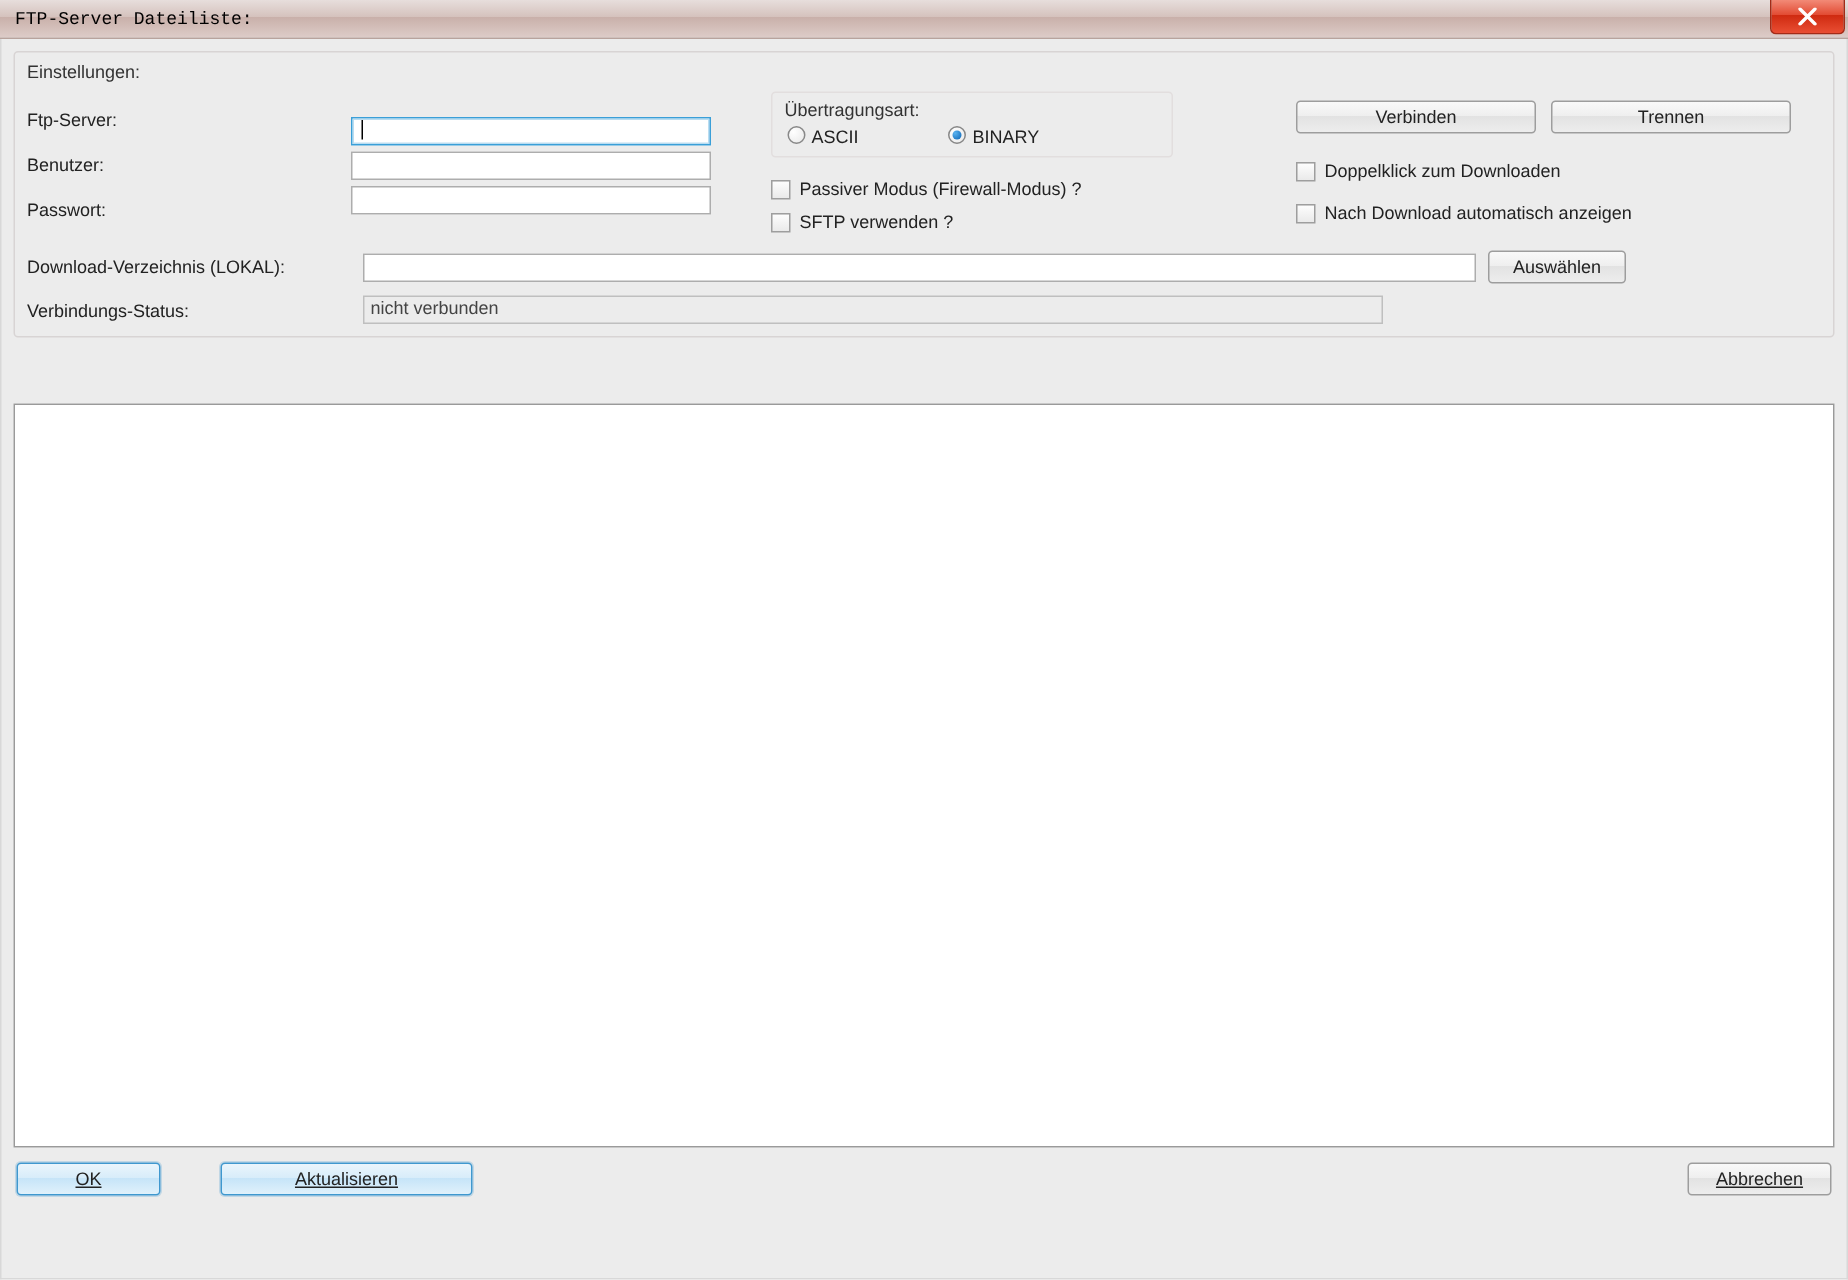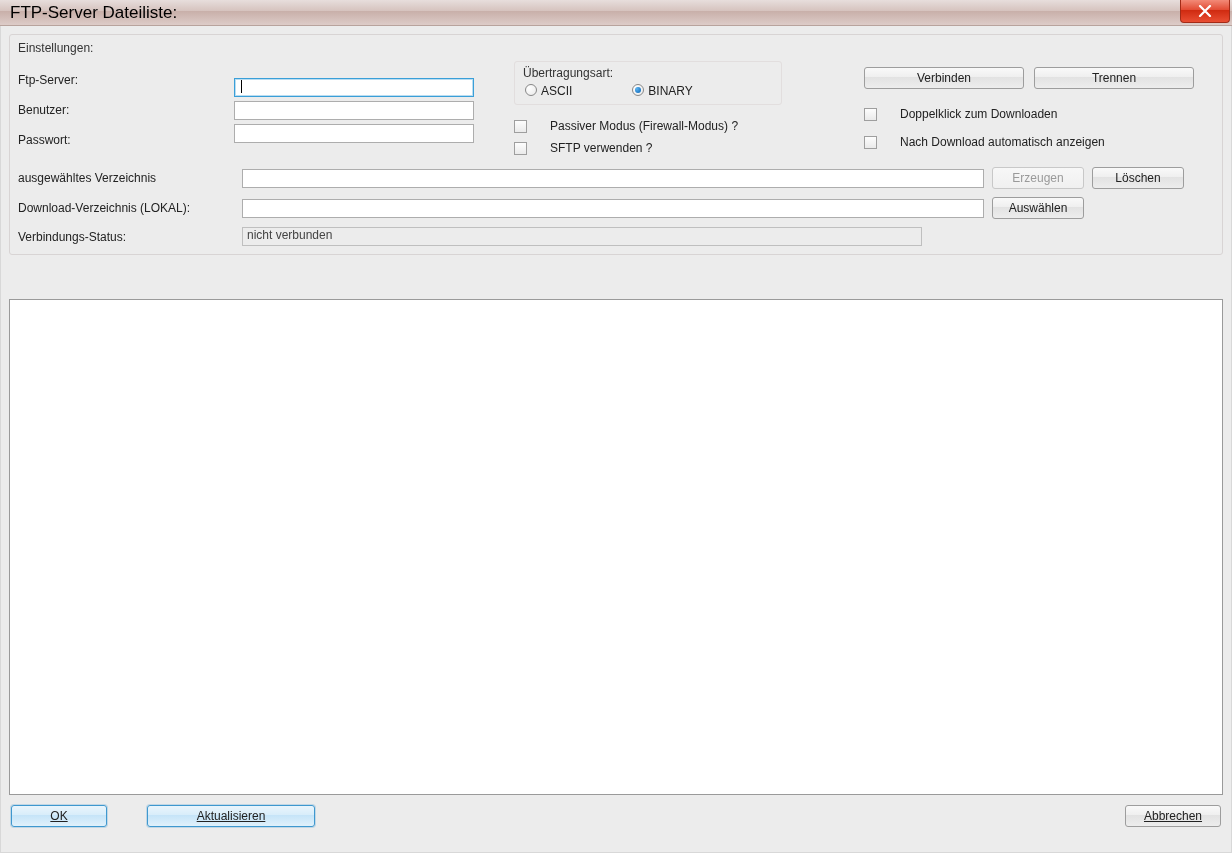--- a/index.html
+++ b/index.html
@@ -19,22 +19,23 @@
     position: relative;
     height: 26px;
     background: linear-gradient(to bottom, #e7dedc 0%, #d5c2bd 45%, #c9b0aa 46%, #ddccc8 100%);
     border-bottom: 1px solid #b8a39d;
     display: flex;
     align-items: center;
     padding-left: 10px;
     box-sizing: border-box;
   }
   .titlebar .title {
-    font-size: 17px;
+    font-size: 12px;
     color: #000;
+    font-family: Liberation Mono, monospace;
   }
   .close-btn {
     position: absolute;
     right: 2px;
     top: 0;
     height: 22px;
     width: 48px;
     border-bottom-left-radius: 4px;
     border-bottom-right-radius: 4px;
     background: linear-gradient(to bottom, #f28a77 0%, #e24b33 45%, #cf2a10 46%, #e94e33 100%);
@@ -208,21 +209,21 @@
     content:"";
     width: 6px; height:6px;
     border-radius:50%;
     background: radial-gradient(circle at 30% 30%, #5ab3f0, #0a63b4);
   }
 
   
   .chk {
     display:inline-flex;
     align-items:center;
-    gap:23px;
+    gap:6px;
     cursor:pointer;
     font-size:12px;
   }
   .chk .box {
     width:13px; height:13px;
     border:1px solid #9e9e9e;
     background:linear-gradient(to bottom,#fdfdfd,#eaeaea);
     box-sizing:border-box;
   }
 
@@ -349,28 +350,20 @@
         <div class="chk-row" style="margin-top:6px;">
           <span class="chk">
             <span class="box"></span>
             <span>Nach Download automatisch anzeigen</span>
           </span>
         </div>
       </div>
 
     </div>
 
-    <div class="full-row">
-      <div class="flabel">ausgewähltes Verzeichnis</div>
-      <div class="flex-input" style="max-width:742px;"></div>
-      <div class="btn-pair">
-        <div class="win-btn disabled">Erzeugen</div>
-        <div class="win-btn">Löschen</div>
-      </div>
-    </div>
 
     <div class="full-row">
       <div class="flabel">Download-Verzeichnis (LOKAL):</div>
       <div class="flex-input" style="max-width:742px;"></div>
       <div class="btn-pair">
         <div class="win-btn">Auswählen</div>
       </div>
     </div>
 
     <div class="full-row" style="margin-top:8px;">

